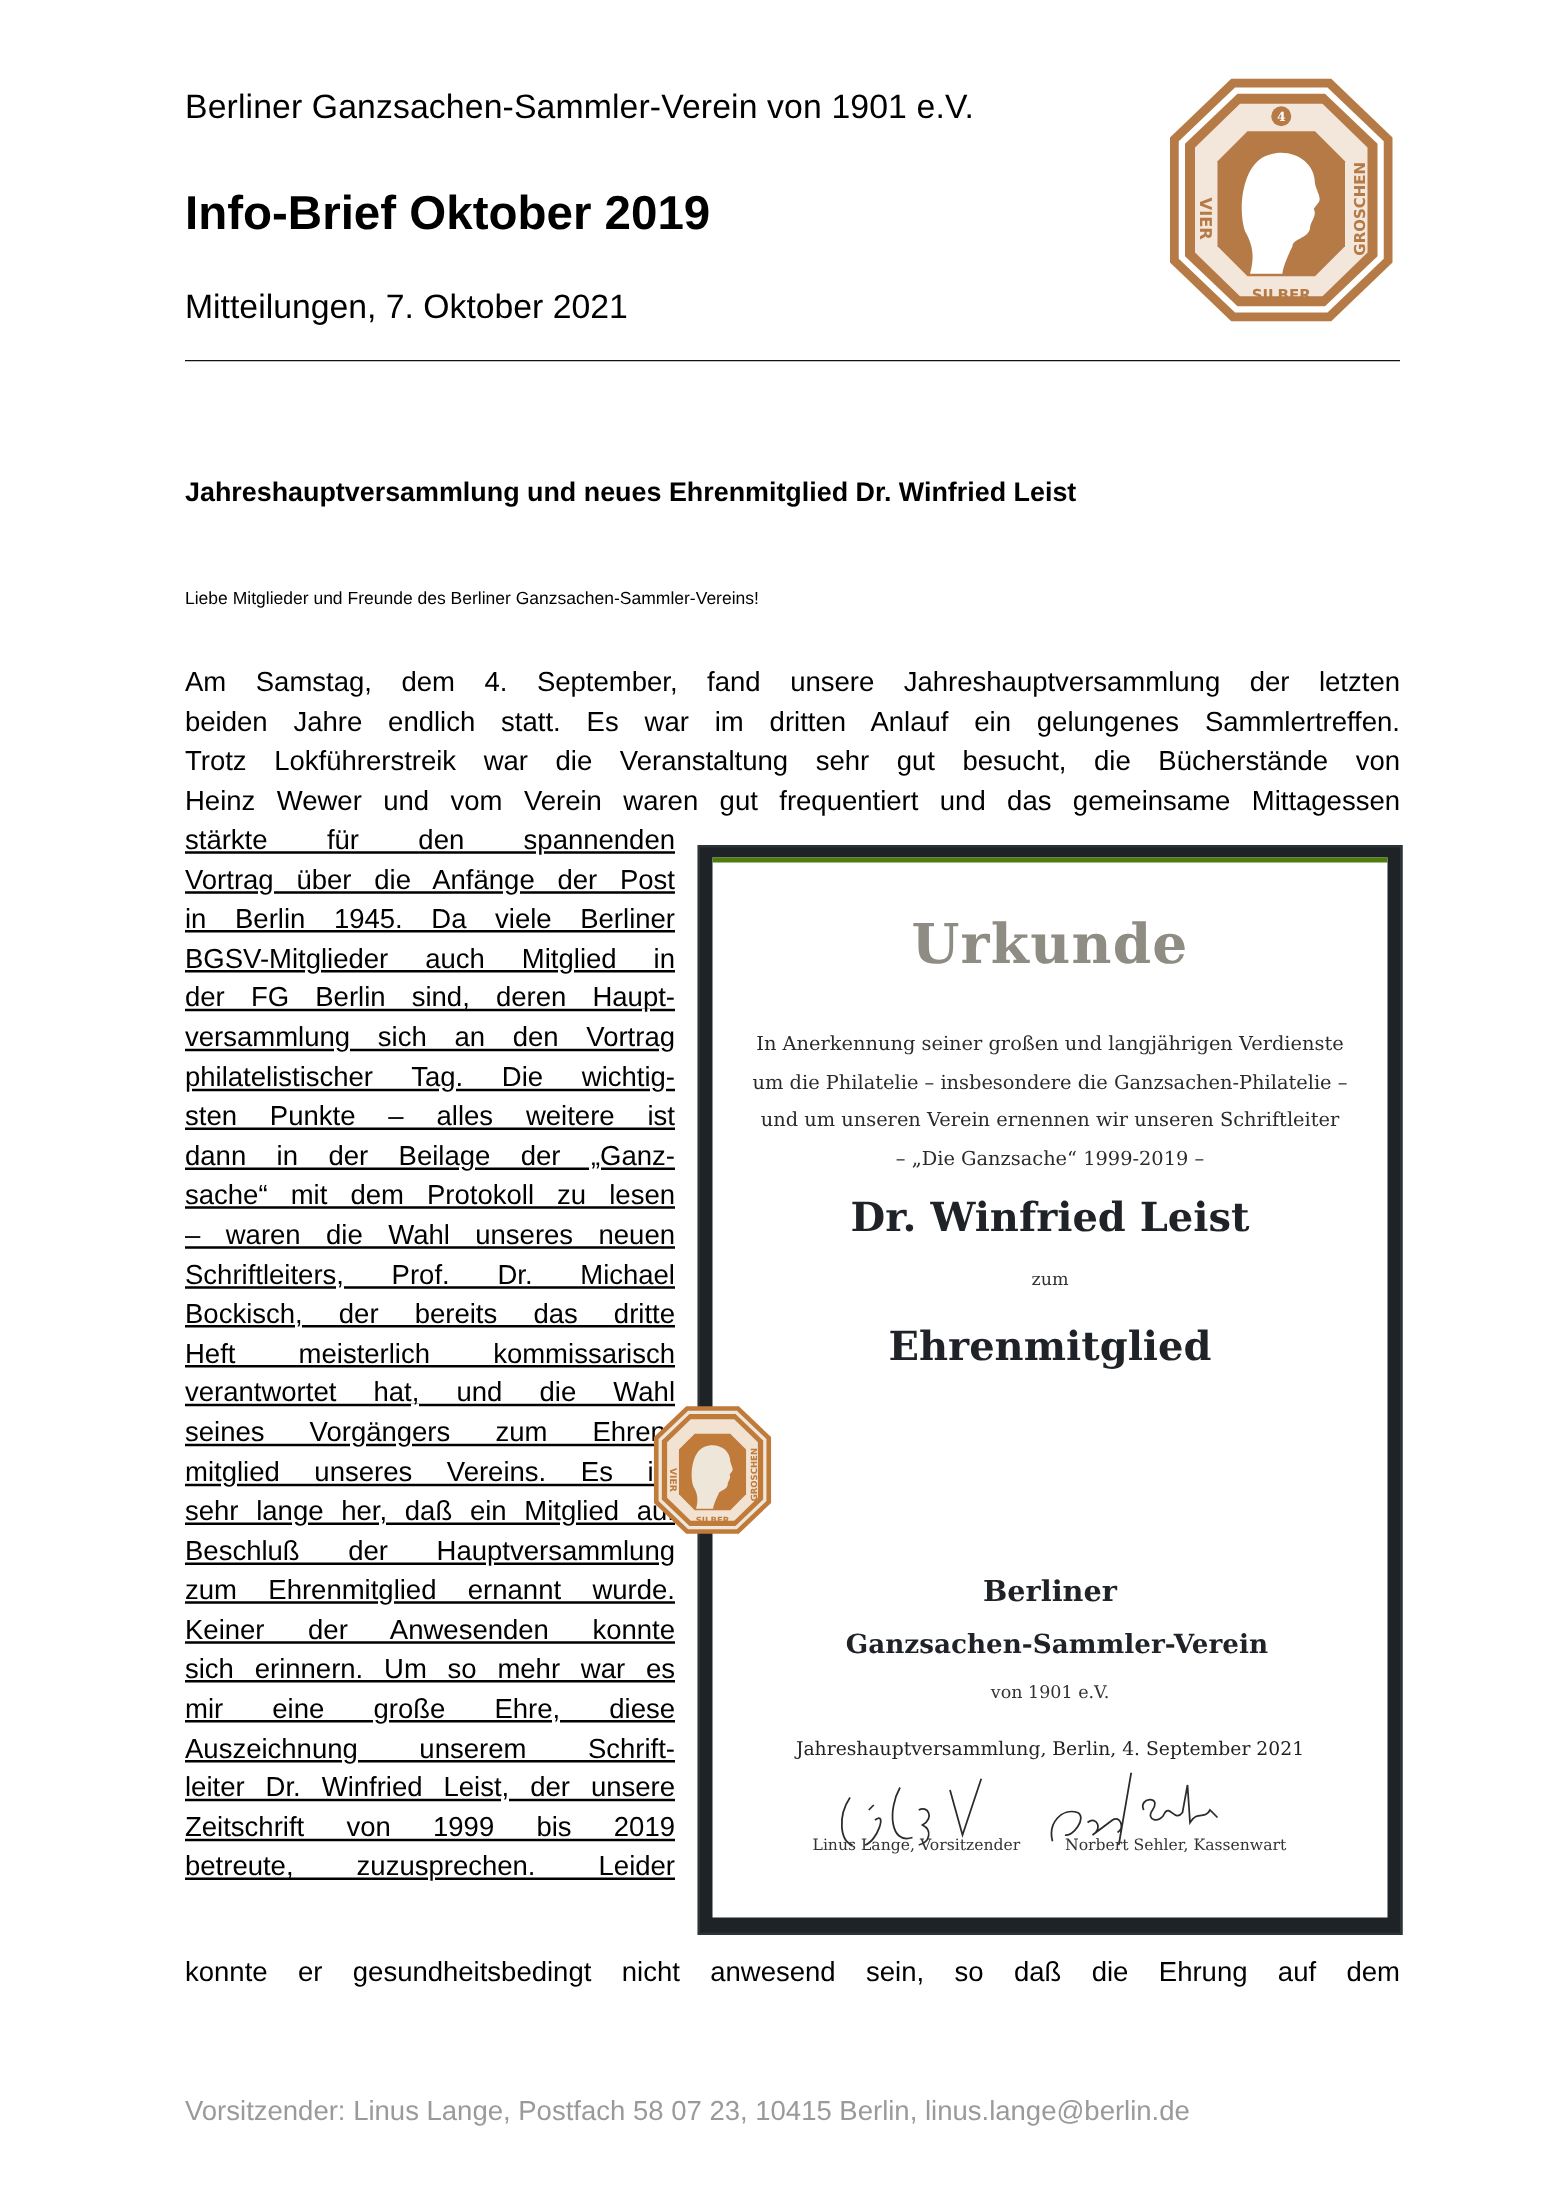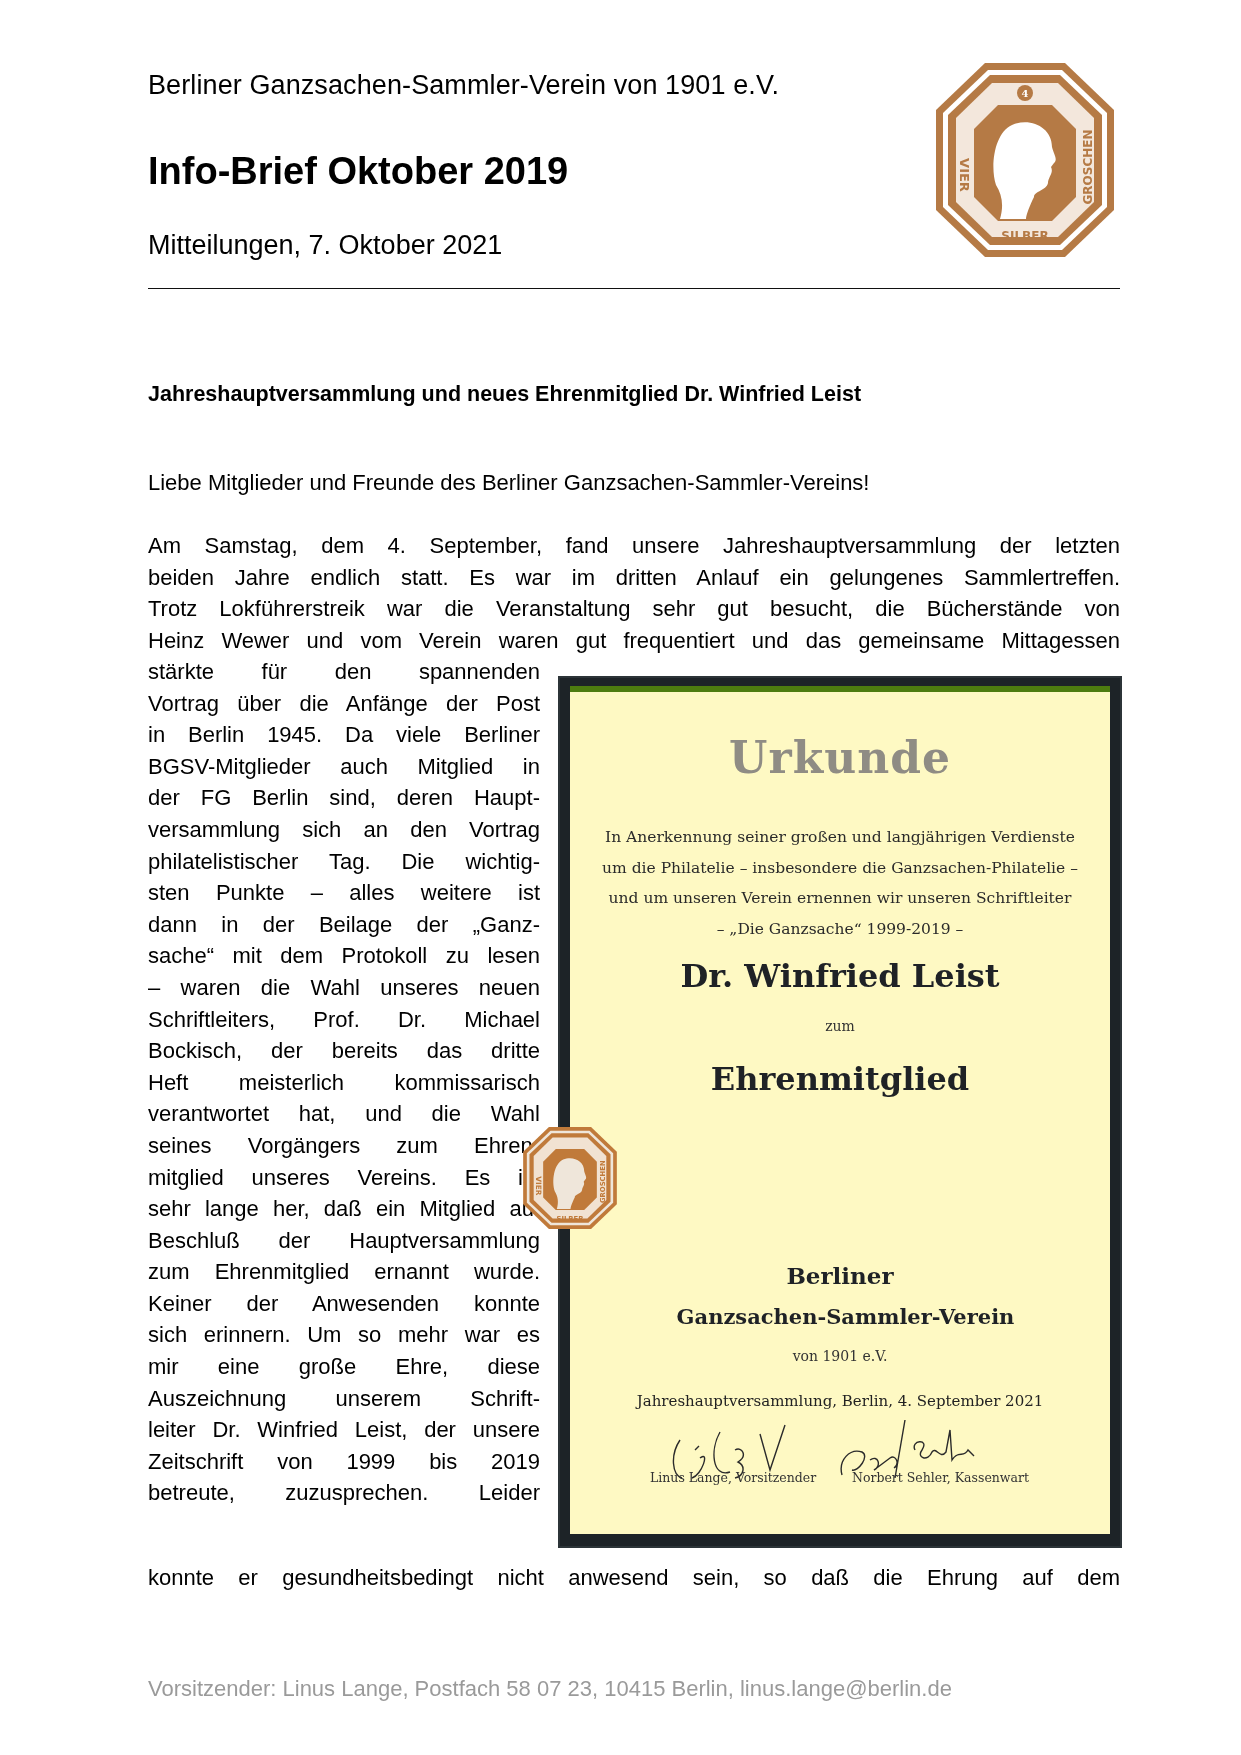--- a/index.html
+++ b/index.html
@@ -8,35 +8,35 @@
   .abs { position: absolute; }
 
   .org-name { left: 148px; top: 70px; font-size: 27px; letter-spacing: 0.1px; white-space: nowrap; }
   .doc-title { left: 148px; top: 150px; font-size: 38px; font-weight: bold; white-space: nowrap; }
   .doc-subtitle { left: 148px; top: 230px; font-size: 27px; white-space: nowrap; }
   .rule { left: 148px; top: 288px; width: 972px; height: 0; border-top: 1.5px solid #111; }
 
   .stamp { left: 930px; top: 55px; width: 190px; height: 210px; }
 
   .section-heading { left: 148px; top: 382px; font-size: 21.5px; font-weight: bold; white-space: nowrap; }
-  .greeting { left: 148px; top: 470px; font-size: 22px; white-space: nowrap; }
+  .greeting { left: 148px; top: 470px; font-size: 14px; white-space: nowrap; }
 
   .para { font-size: 22px; line-height: 31.6px; text-align: justify; }
   .para-full { left: 148px; top: 530px; width: 972px; }
-  .para-left { left: 148px; top: 656px; width: 392px; }
+  .para-left { left: 148px; top: 656px; width: 392px; text-decoration: underline; }
   .para-tail { left: 148px; top: 1562px; width: 972px; }
   .line { display: block; text-align: justify; text-align-last: justify; white-space: nowrap; }
   .line.last { text-align-last: left; }
 
   
   .frame { left: 558px; top: 676px; width: 564px; height: 872px; background: #1d2327;
            box-sizing: border-box; padding: 10px 12px 14px 12px;
            box-shadow: inset 0 0 0 2px #2c3438; }
-  .cert { width: 100%; height: 100%; background: #fef9c3; position: relative;
-          border-top: 6px solid #4d7c0f; box-sizing: border-box;
+  .cert { width: 100%; height: 100%; background: #ffffff; position: relative;
+          border-top: 4px solid #4d7c0f; box-sizing: border-box;
           font-family: "DejaVu Serif", "Liberation Serif", serif; text-align: center; color: #222; }
   .cert .c { position: absolute; left: 0; right: 0; text-align: center; white-space: nowrap; }
   .cert-title { top: 40px; font-size: 44px; font-weight: bold; color: #8f8c84; letter-spacing: 1px; }
   .cert-body { top: 130px; font-size: 15.5px; line-height: 30.5px; color: #2a2a2a; }
   .cert-name { top: 265px; font-size: 32px; font-weight: bold; color: #1f2226; }
   .cert-zum { top: 326px; font-size: 14px; color: #333; }
   .cert-honor { top: 368px; font-size: 32px; font-weight: bold; color: #1f2226; }
   .cert-stamp { top: 430px; left: 50%; margin-left: -50px; width: 100px; height: 112px; right: auto; }
   .cert-org1 { top: 570px; font-size: 23px; font-weight: bold; color: #1f2226; }
   .cert-org2 { top: 612px; font-size: 21px; font-weight: bold; color: #1f2226; padding-left: 11px; }

